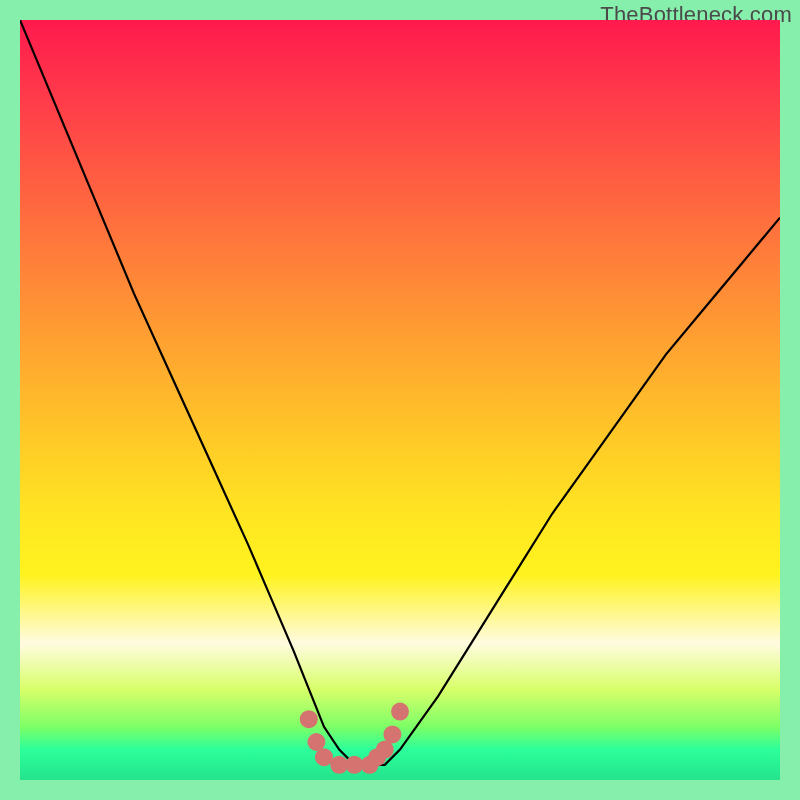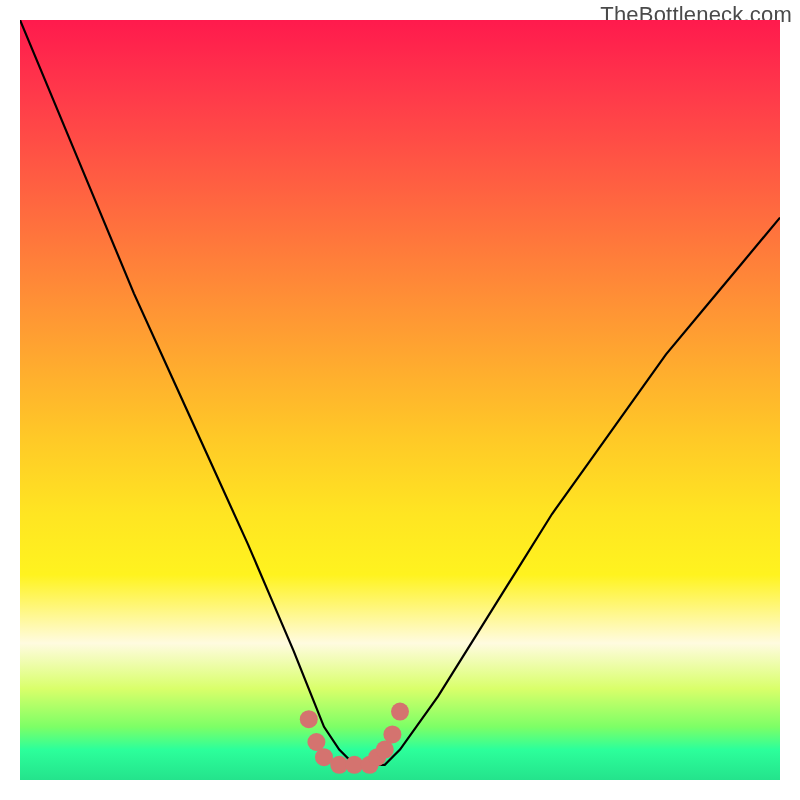--- a/index.html
+++ b/index.html
@@ -8,21 +8,21 @@
     width: 800px;
     height: 800px;
     background: #000;
     font-family: Arial, Helvetica, sans-serif;
     overflow: hidden;
   }
   .stage {
     position: relative;
     width: 800px;
     height: 800px;
-    background: #ffffff;
+    background: #86efac;
   }
   .plot-area {
     position: absolute;
     left: 20px;
     top: 20px;
     width: 760px;
     height: 760px;
     background: linear-gradient(
       to bottom,
       #ff1a4d 0%,

